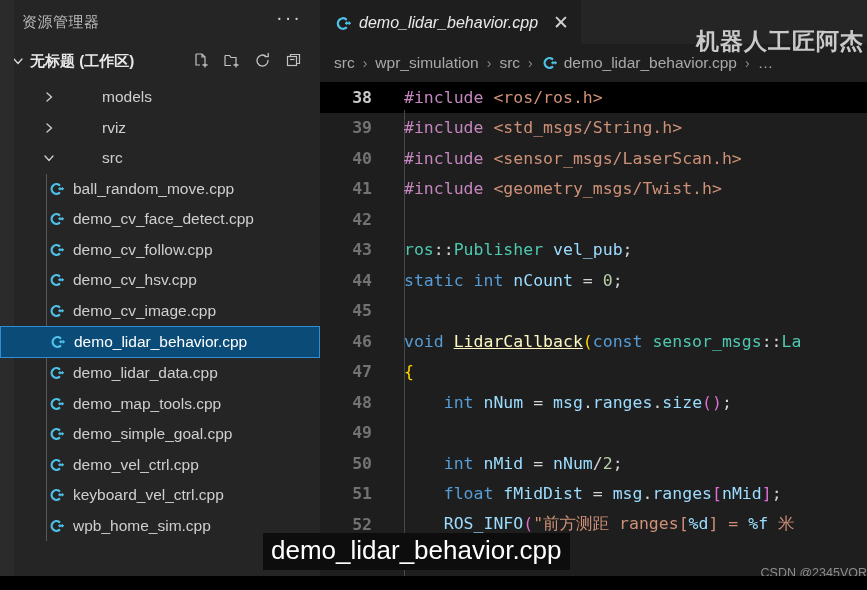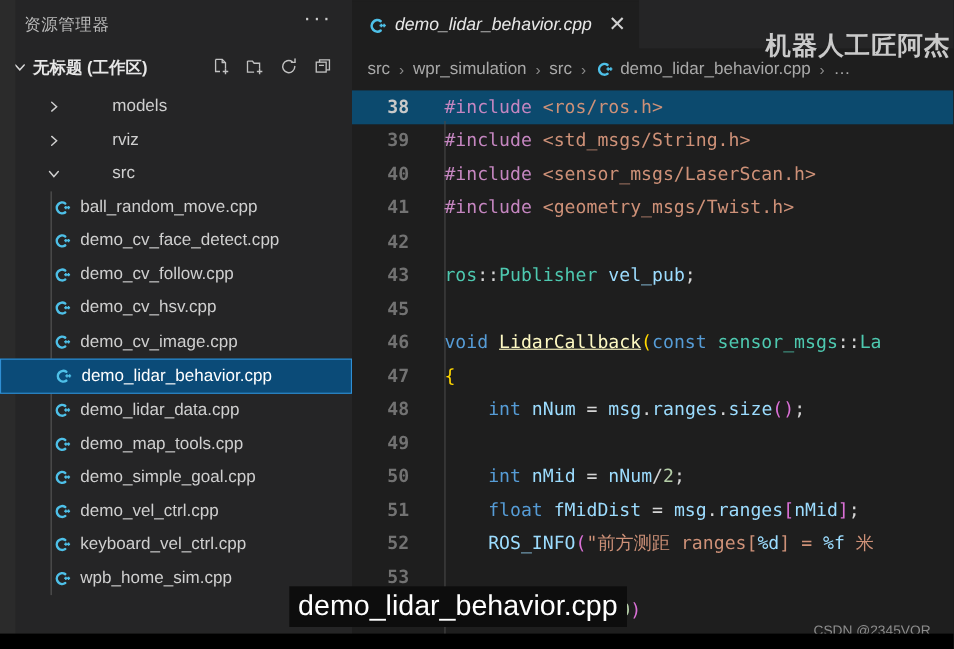--- a/index.html
+++ b/index.html
@@ -161,21 +161,21 @@
     overflow: hidden;
     font-family: "DejaVu Sans Mono", "Liberation Mono", monospace;
     font-size: 16.5px;
   }
   .codeline {
     height: 30.5px;
     display: flex;
     align-items: center;
     white-space: pre;
   }
-  .codeline.cur { background: #0c4a6e; }
+  .codeline.cur { background: #000000; }
   .gutter {
     width: 66px;
     flex: 0 0 66px;
     text-align: right;
     padding-right: 14px;
     color: #727272;
     user-select: none;
     font-weight: bold;
   }
   .codeline.cur .gutter { color: #c9c9c9; font-weight: bold; }
@@ -220,21 +220,21 @@
     top: 533px;
     background: #0d0d0d;
     color: #ffffff;
     font-size: 26px;
     padding: 2px 8px 4px 8px;
     white-space: nowrap;
     pointer-events: none;
   }
   .csdn-wm {
     position: absolute;
-    right: 21px;
+    right: 0;
     top: 566px;
     color: #8d8d8d;
     font-size: 12.5px;
     pointer-events: none;
   }
   .bottom-bar {
     position: absolute;
     left: 0; right: 0; bottom: 0;
     height: 14px;
     background: #000000;
@@ -498,20 +498,21 @@
       </div>
 
     <div class="codearea" id="codearea">
       <div class="vline"></div>
     <div class="codeline cur"><span class="gutter">38</span><span class="codetext"><span class="t-pre">#include </span><span class="t-str">&lt;ros/ros.h&gt;</span></span></div>
         <div class="codeline"><span class="gutter">39</span><span class="codetext"><span class="t-pre">#include </span><span class="t-str">&lt;std_msgs/String.h&gt;</span></span></div>
         <div class="codeline"><span class="gutter">40</span><span class="codetext"><span class="t-pre">#include </span><span class="t-str">&lt;sensor_msgs/LaserScan.h&gt;</span></span></div>
         <div class="codeline"><span class="gutter">41</span><span class="codetext"><span class="t-pre">#include </span><span class="t-str">&lt;geometry_msgs/Twist.h&gt;</span></span></div>
         <div class="codeline"><span class="gutter">42</span><span class="codetext"></span></div>
         <div class="codeline"><span class="gutter">43</span><span class="codetext"><span class="t-type">ros</span><span class="t-plain">::</span><span class="t-type">Publisher</span><span class="t-plain"> </span><span class="t-var">vel_pub</span><span class="t-plain">;</span></span></div>
+        <div class="codeline"><span class="gutter">44</span><span class="codetext"><span class="t-kw">static</span><span class="t-plain"> </span><span class="t-kw">int</span><span class="t-plain"> </span><span class="t-var">nCount</span><span class="t-plain"> = </span><span class="t-num">0</span><span class="t-plain">;</span></span></div>
         <div class="codeline"><span class="gutter">45</span><span class="codetext"></span></div>
         <div class="codeline"><span class="gutter">46</span><span class="codetext"><span class="t-kw">void</span><span class="t-plain"> </span><span class="t-fn">LidarCallback</span><span class="t-brack">(</span><span class="t-kw">const</span><span class="t-plain"> </span><span class="t-type">sensor_msgs</span><span class="t-plain">::</span><span class="t-type">La</span></span></div>
         <div class="codeline"><span class="gutter">47</span><span class="codetext"><span class="t-brack">{</span></span></div>
         <div class="codeline"><span class="gutter">48</span><span class="codetext"><span class="t-plain">    </span><span class="t-kw">int</span><span class="t-plain"> </span><span class="t-var">nNum</span><span class="t-plain"> = </span><span class="t-var">msg</span><span class="t-plain">.</span><span class="t-var">ranges</span><span class="t-plain">.</span><span class="t-var">size</span><span class="t-paren">()</span><span class="t-plain">;</span></span></div>
         <div class="codeline"><span class="gutter">49</span><span class="codetext"></span></div>
         <div class="codeline"><span class="gutter">50</span><span class="codetext"><span class="t-plain">    </span><span class="t-kw">int</span><span class="t-plain"> </span><span class="t-var">nMid</span><span class="t-plain"> = </span><span class="t-var">nNum</span><span class="t-plain">/</span><span class="t-num">2</span><span class="t-plain">;</span></span></div>
         <div class="codeline"><span class="gutter">51</span><span class="codetext"><span class="t-plain">    </span><span class="t-kw">float</span><span class="t-plain"> </span><span class="t-var">fMidDist</span><span class="t-plain"> = </span><span class="t-var">msg</span><span class="t-plain">.</span><span class="t-var">ranges</span><span class="t-paren">[</span><span class="t-var">nMid</span><span class="t-paren">]</span><span class="t-plain">;</span></span></div>
         <div class="codeline"><span class="gutter">52</span><span class="codetext"><span class="t-plain">    </span><span class="t-var">ROS_INFO</span><span class="t-paren">(</span><span class="t-str">"前方测距 ranges[</span><span class="t-var">%d</span><span class="t-str">] = </span><span class="t-var">%f</span><span class="t-str"> 米</span></span></div>
         <div class="codeline"><span class="gutter">53</span><span class="codetext"></span></div>
         <div class="codeline"><span class="gutter">54</span><span class="codetext"><span class="t-plain">    </span><span class="t-paren">if</span><span class="t-paren">(</span><span class="t-var">nCount</span><span class="t-plain"> &gt; </span><span class="t-num">0</span><span class="t-paren">)</span></span></div>

